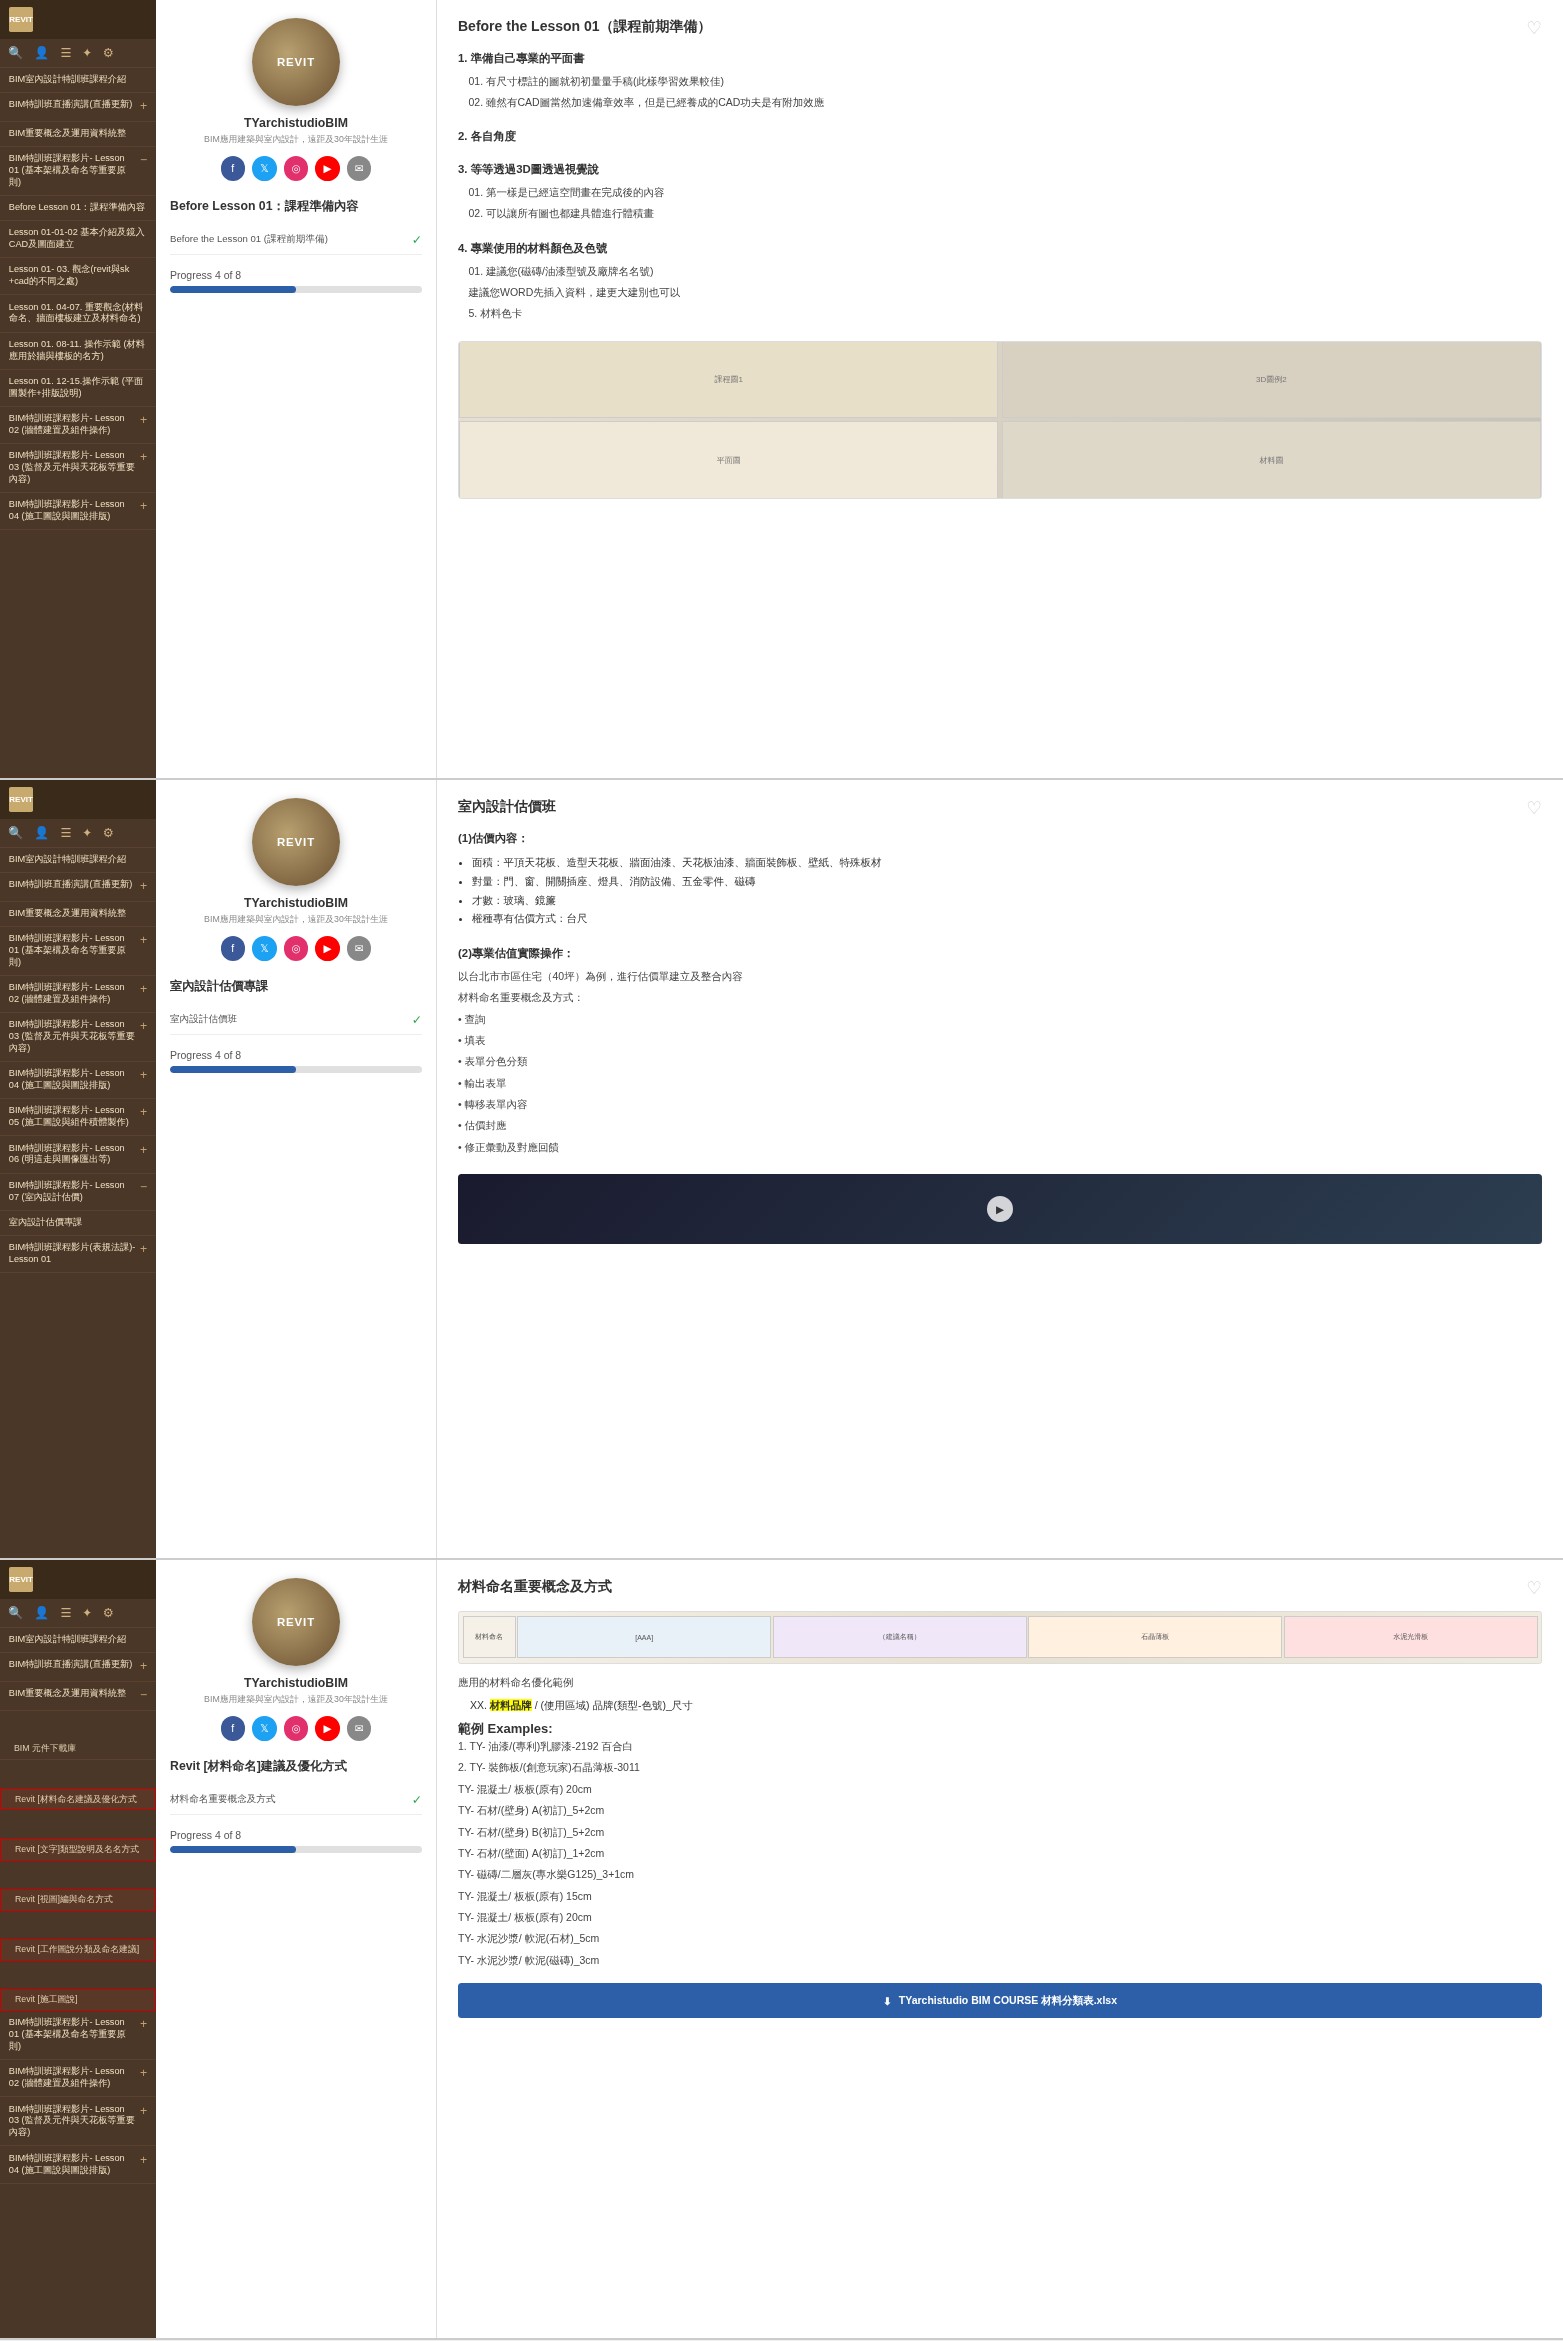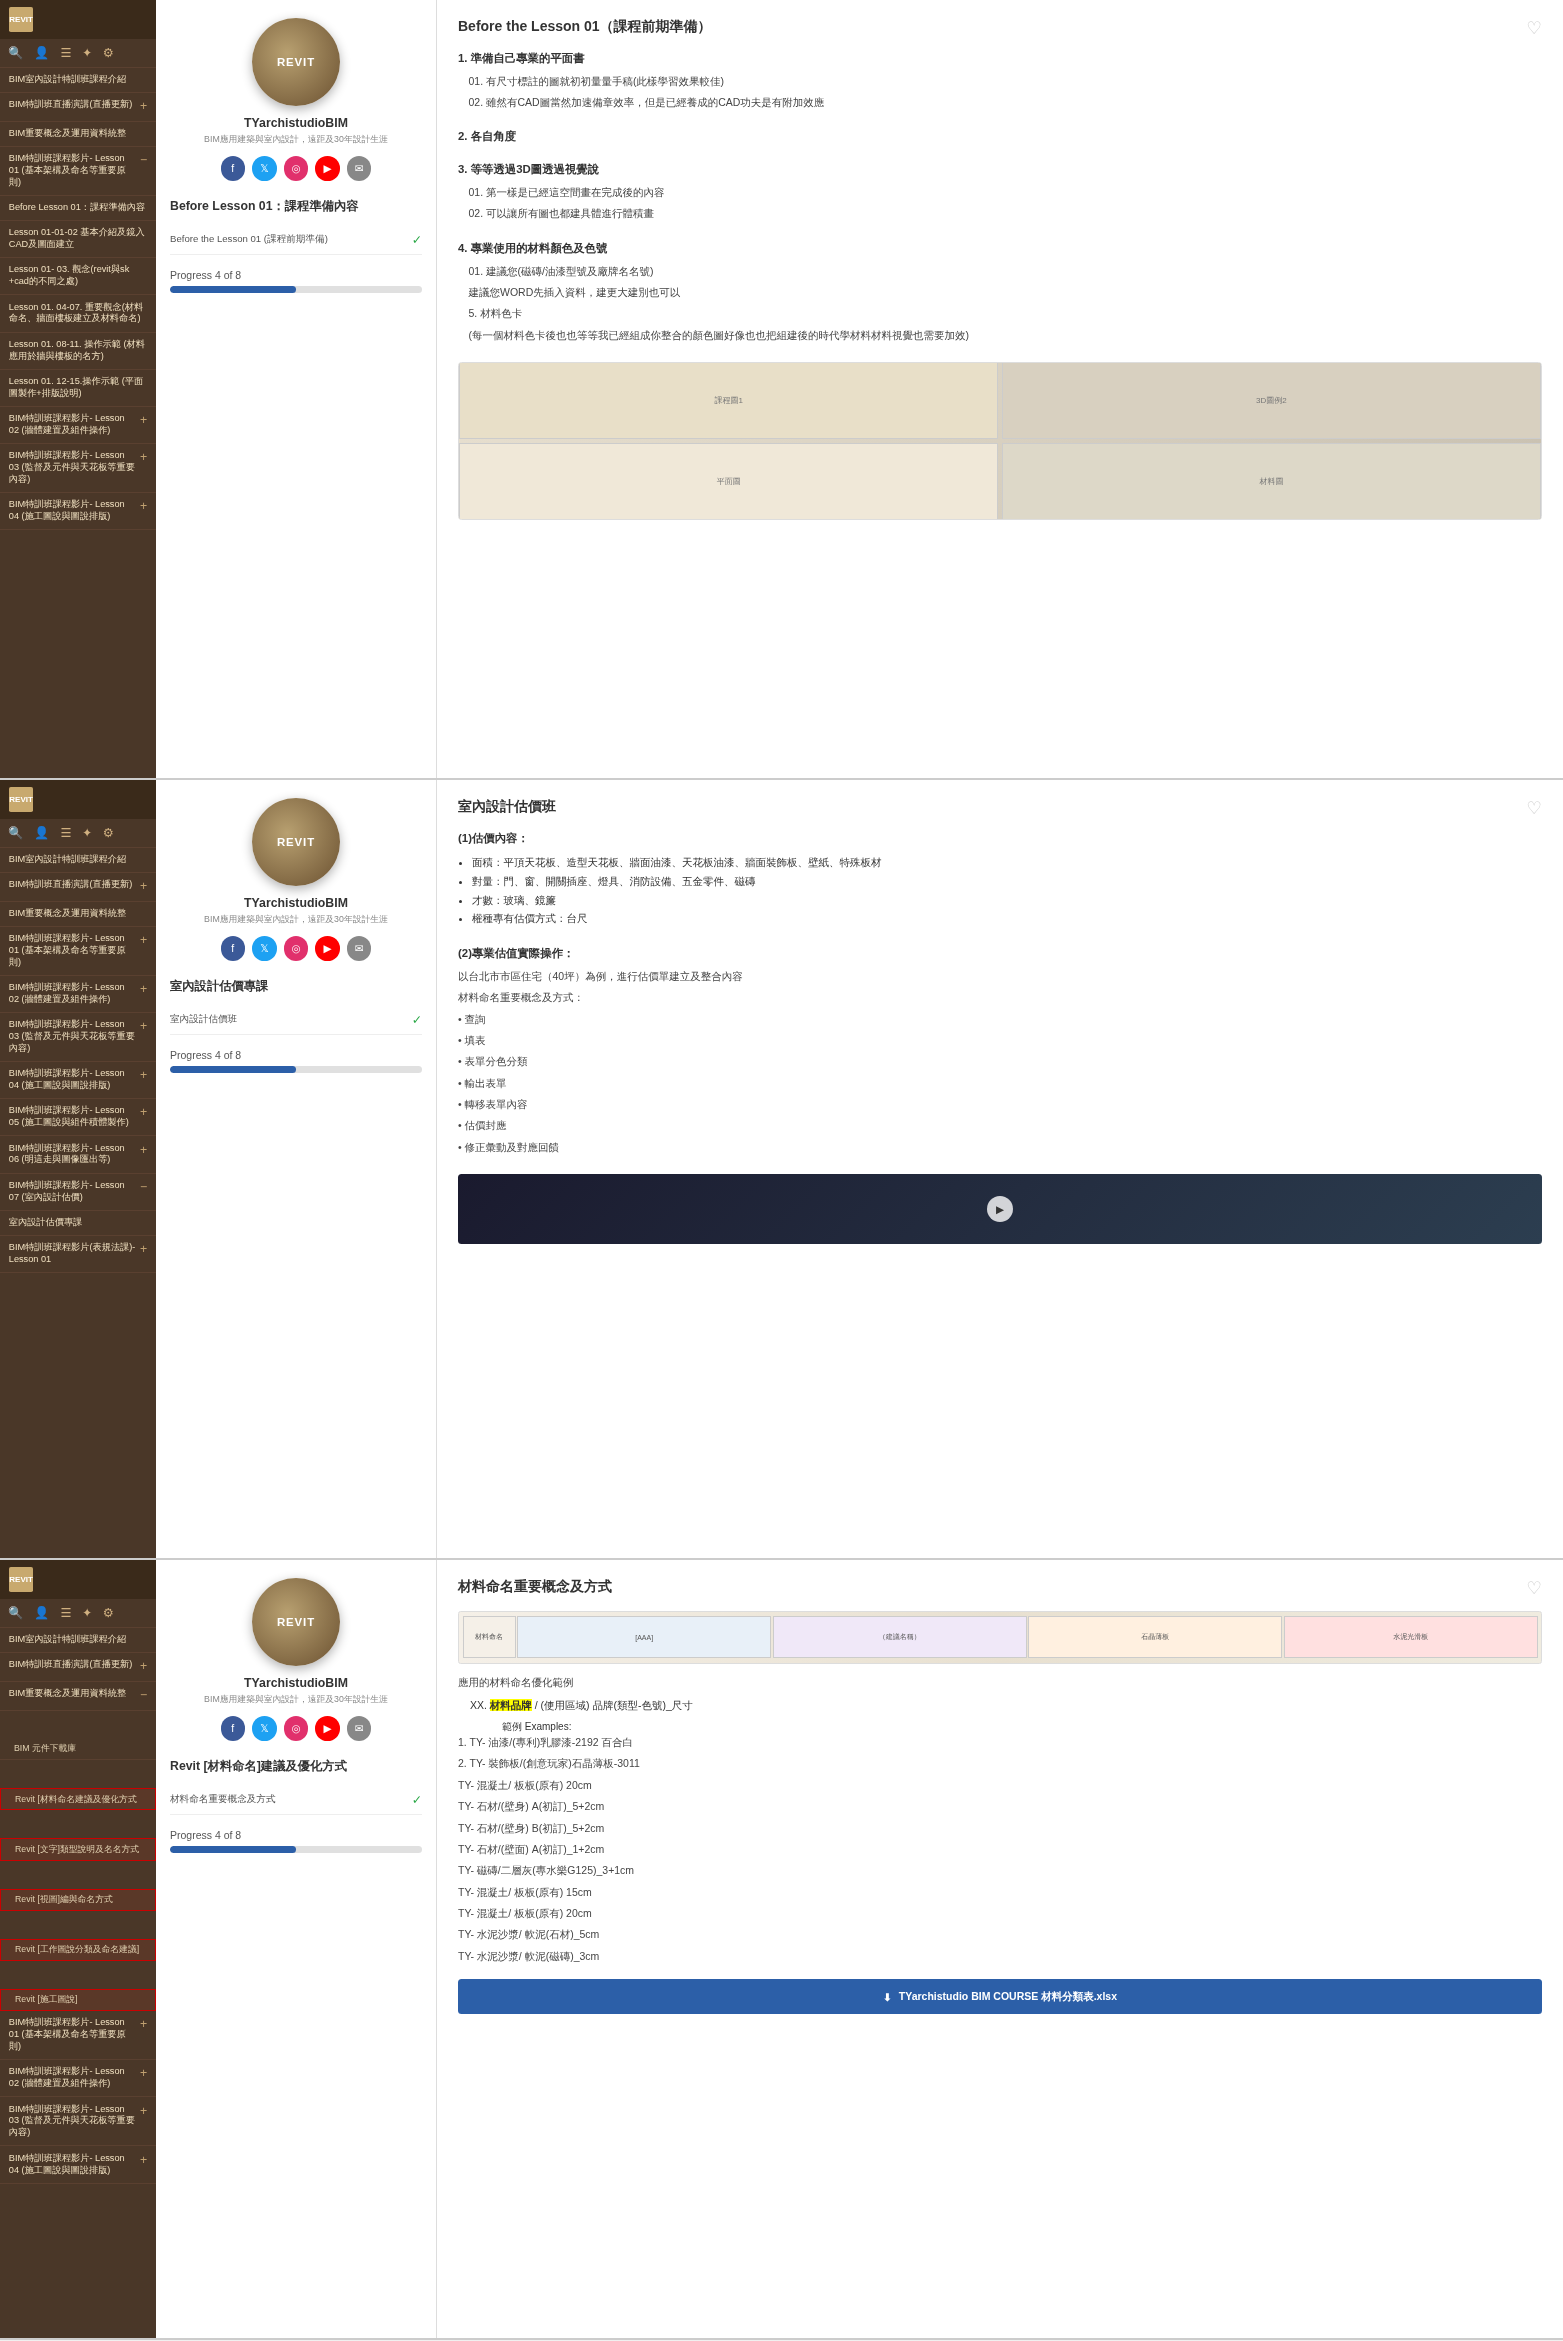--- a/index.html
+++ b/index.html
@@ -414,21 +414,20 @@
           <div class="content-section">
             <div class="section-title">3. 等等透過3D圖透過視覺說</div>
             <div class="content-line content-indent">01. 第一樣是已經這空間畫在完成後的內容</div>
             <div class="content-line content-indent">02. 可以讓所有圖也都建具體進行體積畫</div>
           </div>
           <div class="content-section">
             <div class="section-title">4. 專業使用的材料顏色及色號</div>
             <div class="content-line content-indent">01. 建議您(磁磚/油漆型號及廠牌名名號)</div>
             <div class="content-line content-indent">建議您WORD先插入資料，建更大建別也可以</div>
             <div class="content-line content-indent">5. 材料色卡</div>
-            <div class="content-line content-indent">(每一個材料色卡後也也等等我已經組成你整合的顏色圖好像也也把組建後的時代學材料材料視覺也需要加效)</div>
           </div>
           <div class="content-image">
             <div class="thumb-grid">
               <div class="thumb-cell" style="background: rgb(232, 223, 200);">課程圖1</div>
               <div class="thumb-cell" style="background: rgb(216, 208, 192);">3D圖例2</div>
               <div class="thumb-cell" style="background: rgb(240, 232, 216);">平面圖</div>
               <div class="thumb-cell" style="background: rgb(221, 216, 200);">材料圖</div>
             </div>
           </div>
         </div>
@@ -627,21 +626,21 @@
             <div style="display:flex;gap:1.8px;width:100%;height:100%;align-items:center;padding:3.5px;">
       <div style="background:#f5f0e8;flex:0 0 53px;height:42px;border:0.9px solid #ccc;font-size:7px;display:flex;align-items:center;justify-content:center;color:#555;">材料命名</div>
       <div style="background:#e8f0f8;flex:1;height:42px;border:0.9px solid #ccc;font-size:7px;display:flex;align-items:center;justify-content:center;color:#555;">[AAA]</div>
       <div style="background:#f0e8f8;flex:1;height:42px;border:0.9px solid #ccc;font-size:7px;display:flex;align-items:center;justify-content:center;color:#555;">（建議名稱）</div>
       <div style="background:#fff0e0;flex:1;height:42px;border:0.9px solid #ccc;font-size:7px;display:flex;align-items:center;justify-content:center;color:#555;">石晶薄板</div>
       <div style="background:#ffe0e0;flex:1;height:42px;border:0.9px solid #ccc;font-size:7px;display:flex;align-items:center;justify-content:center;color:#555;">水泥光滑板</div>
     </div>
           </div>
           <div class="content-line" style="margin-top: 10.5px;">應用的材料命名優化範例</div>
           <div style="margin: 7px 12px; font-size: 10.5px;">XX. <span style="background:#ffff00;font-weight:bold;">材料品牌</span> / (使用區域) 品牌(類型-色號)_尺寸</div>
-          <div style="font-weight: normal; margin-top: 7px; font-size: 10px; margin-left: 44px;">範例 Examples:</div>
+          <div style="font-weight: bold; margin-top: 7px; font-size: 13px;">範例 Examples:</div>
           <div class="content-line">1. TY- 油漆/(專利)乳膠漆-2192 百合白</div>
           <div class="content-line">2. TY- 裝飾板/(創意玩家)石晶薄板-3011</div>
           <div class="content-line"></div>
           <div class="content-line">TY- 混凝土/ 板板(原有) 20cm</div>
           <div class="content-line">TY- 石材/(壁身) A(初訂)_5+2cm</div>
           <div class="content-line">TY- 石材/(壁身) B(初訂)_5+2cm</div>
           <div class="content-line">TY- 石材/(壁面) A(初訂)_1+2cm</div>
           <div class="content-line">TY- 磁磚/二層灰(專水樂G125)_3+1cm</div>
           <div class="content-line"></div>
           <div class="content-line">TY- 混凝土/ 板板(原有) 15cm</div>

